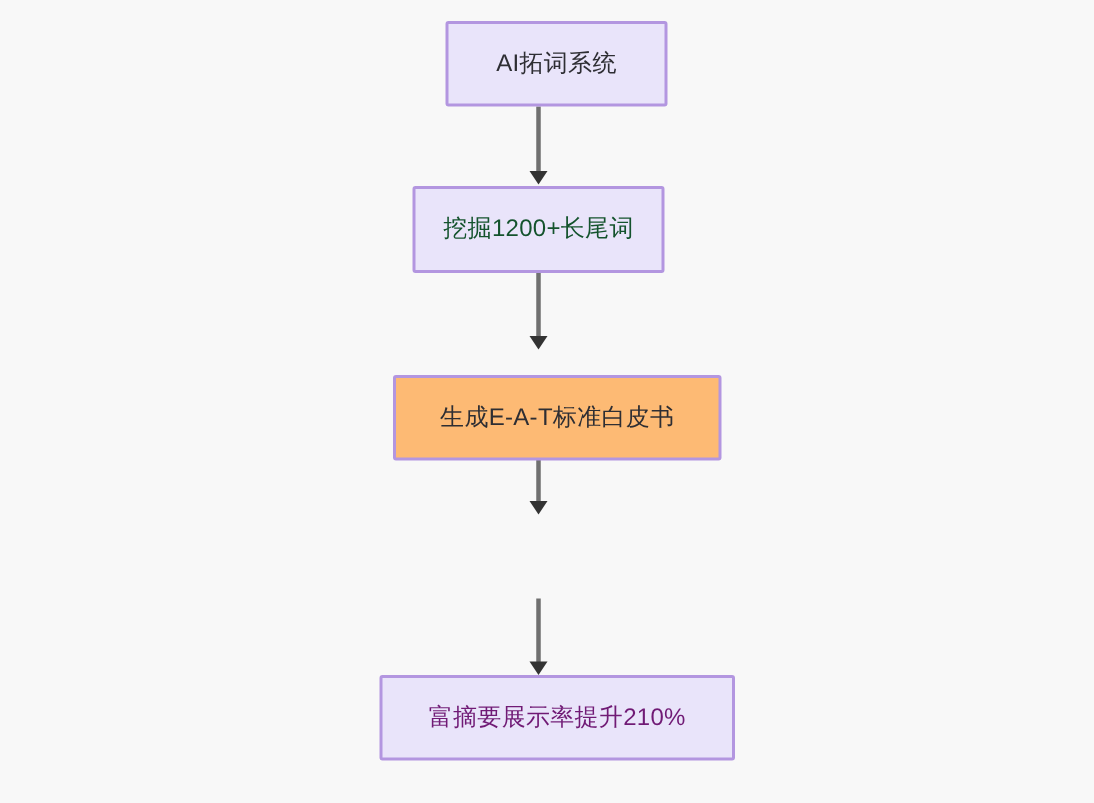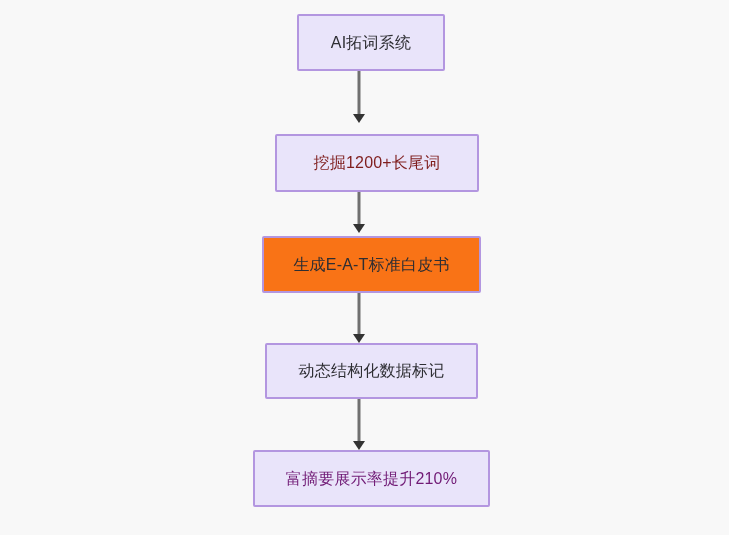--- a/index.html
+++ b/index.html
@@ -70,25 +70,22 @@
     </div>
     <div class="edge" style="left: 347px; top: 399px; height: 51px;">
       <svg width="24" height="51" viewBox="0 0 24 51">
         <line x1="12" y1="0" x2="12" y2="44" stroke="#707070" stroke-width="3"></line>
         <polygon points="6,42 18,42 12,51" fill="#333333"></polygon>
       </svg>
     </div>
     <div class="node" style="left: 297px; top: 14px; width: 148px; height: 57px; background: rgb(233, 228, 250); border-color: rgb(179, 150, 224); color: rgb(46, 46, 51);">
       <span class="node-label">AI拓词系统</span>
     </div>
-    <div class="node" style="left: 275px; top: 134px; width: 204px; height: 58px; background: rgb(233, 228, 250); border-color: rgb(179, 150, 224); color: #7f1d1d;">
+    <div class="node" style="left: 275px; top: 124px; width: 168px; height: 58px; background: rgb(233, 228, 250); border-color: rgb(179, 150, 224); color: #14532d;">
       <span class="node-label">挖掘1200+长尾词</span>
     </div>
-    <div class="node" style="left: 262px; top: 236px; width: 219px; height: 57px; background: #f97316; border-color: rgb(179, 150, 224); color: rgb(46, 46, 51);">
+    <div class="node" style="left: 262px; top: 250px; width: 219px; height: 57px; background: #fdba74; border-color: rgb(179, 150, 224); color: rgb(46, 46, 51);">
       <span class="node-label">生成E-A-T标准白皮书</span>
-    </div>
-    <div class="node" style="left: 265px; top: 343px; width: 213px; height: 56px; background: rgb(233, 228, 250); border-color: rgb(179, 150, 224); color: rgb(46, 46, 51);">
-      <span class="node-label">动态结构化数据标记</span>
     </div>
     <div class="node" style="left: 253px; top: 450px; width: 237px; height: 57px; background: rgb(233, 228, 250); border-color: rgb(179, 150, 224); color: #701a75;">
       <span class="node-label">富摘要展示率提升210%</span>
     </div>
   </div>
 
 </body></html>

